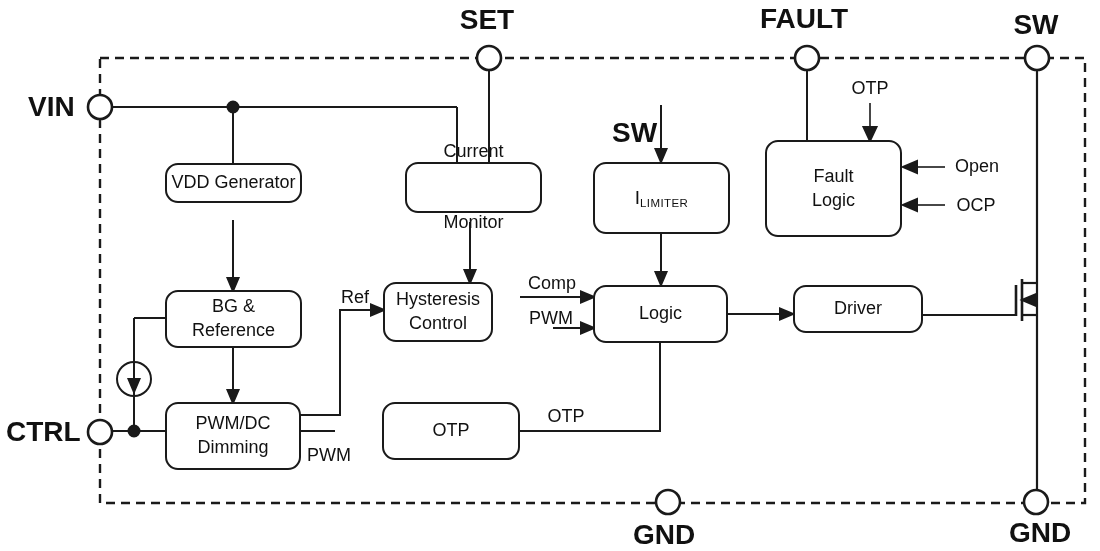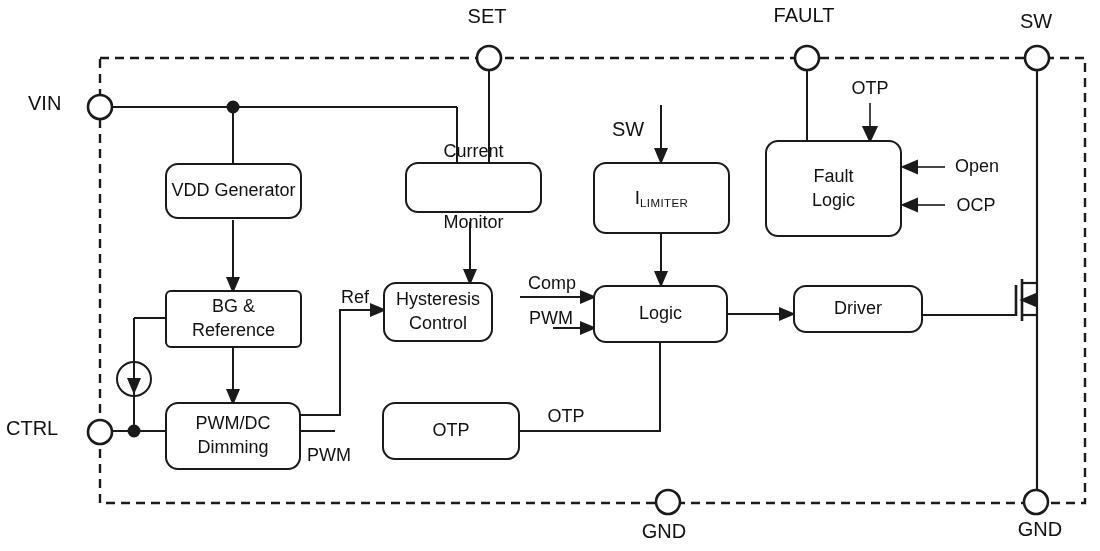--- a/index.html
+++ b/index.html
@@ -21,23 +21,24 @@
     display:flex;
     flex-direction:column;
     align-items:center;
     justify-content:center;
     font-size:18px;
     line-height:1.32;
     text-align:center;
   }
   .pin-label{
     position:absolute;
-    font-size:20px;
+    font-size:28px;
     line-height:1;
     white-space:nowrap;
+    font-weight:bold;
   }
   .sig-label{
     position:absolute;
     font-size:18px;
     line-height:1;
     white-space:nowrap;
     background:#ffffff;
     padding:0 1px;
   }
   .center-x{transform:translateX(-50%);}
@@ -122,39 +123,39 @@
 
     <circle cx="100" cy="107" r="12" stroke-width="2.6" fill="#ffffff"></circle>
     <circle cx="100" cy="432" r="12" stroke-width="2.6" fill="#ffffff"></circle>
     <circle cx="489" cy="58" r="12" stroke-width="2.6" fill="#ffffff"></circle>
     <circle cx="807" cy="58" r="12" stroke-width="2.6" fill="#ffffff"></circle>
     <circle cx="1037" cy="58" r="12" stroke-width="2.6" fill="#ffffff"></circle>
     <circle cx="668" cy="502" r="12" stroke-width="2.6" fill="#ffffff"></circle>
     <circle cx="1036" cy="502" r="12" stroke-width="2.6" fill="#ffffff"></circle>
   </svg>
 
-  <div class="block" style="left:165px;top:163px;width:137px;height:56px;">
+  <div class="block" style="left:165px;top:163px;width:137px;height:40px;">
     <div>VDD Generator</div>
   </div>
 
   <div class="block" style="left:405px;top:162px;width:137px;height:51px;gap:47px;">
     <div>Current</div>
     <div>Monitor</div>
   </div>
 
   <div class="block" style="left:593px;top:162px;width:137px;height:72px;">
     <div><span class="ilim-main">I</span><span class="sub">LIMITER</span></div>
   </div>
 
   <div class="block" style="left:765px;top:140px;width:137px;height:97px;">
     <div>Fault</div>
     <div>Logic</div>
   </div>
 
-  <div class="block" style="left:165px;top:290px;width:137px;height:58px;border-radius:6px;">
+  <div class="block" style="left:165px;top:290px;width:137px;height:58px;">
     <div>BG &amp;</div>
     <div>Reference</div>
   </div>
 
   <div class="block" style="left:383px;top:282px;width:110px;height:60px;">
     <div>Hysteresis</div>
     <div>Control</div>
   </div>
 
   <div class="block" style="left:593px;top:285px;width:135px;height:58px;">

